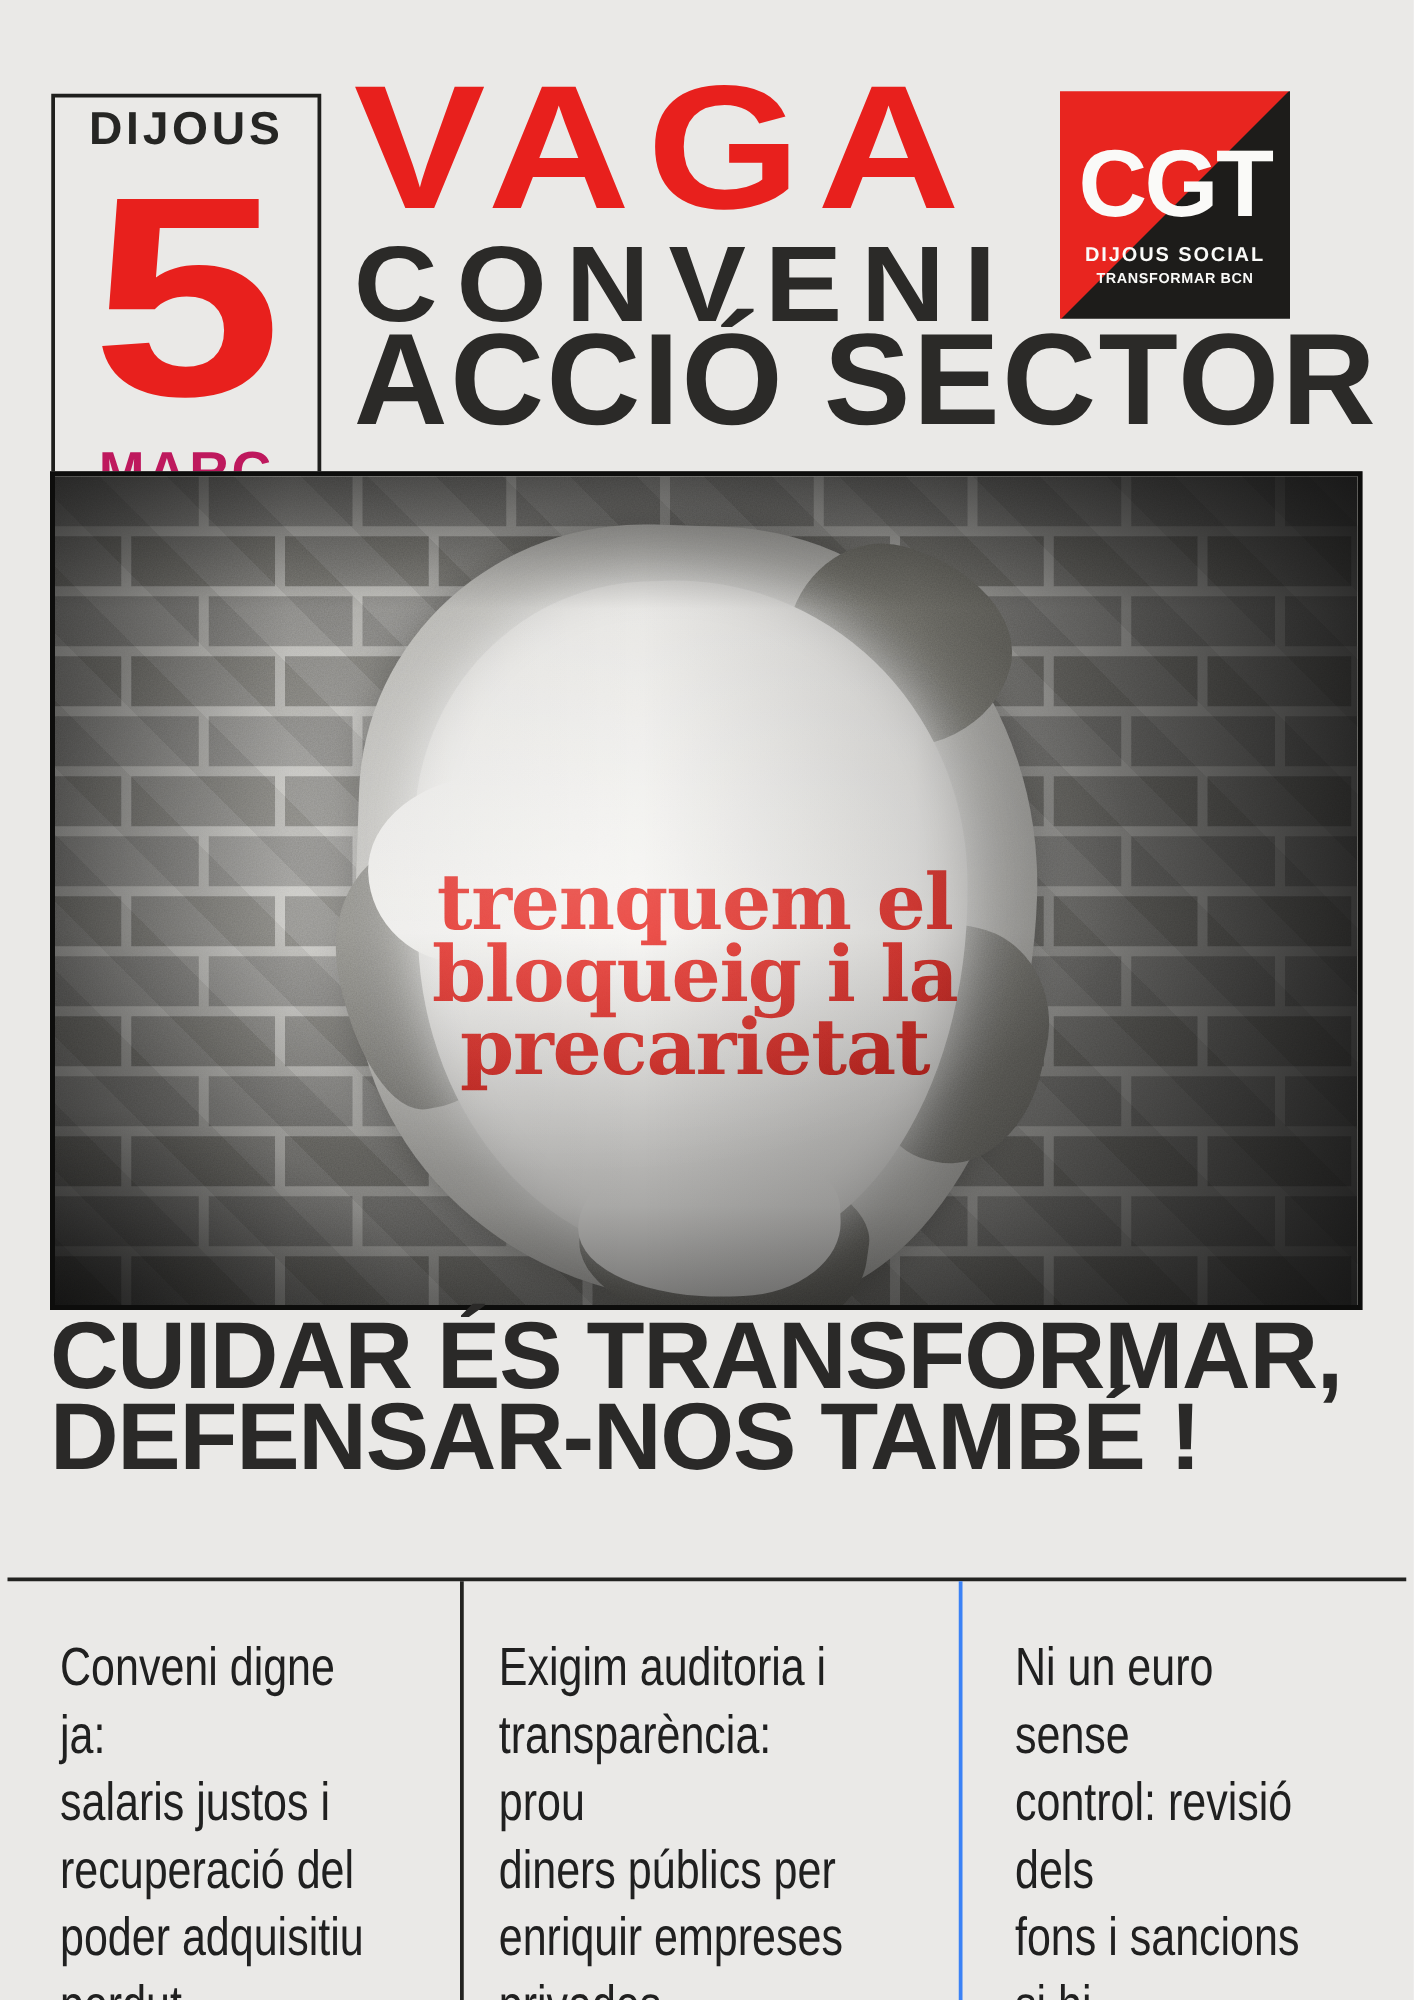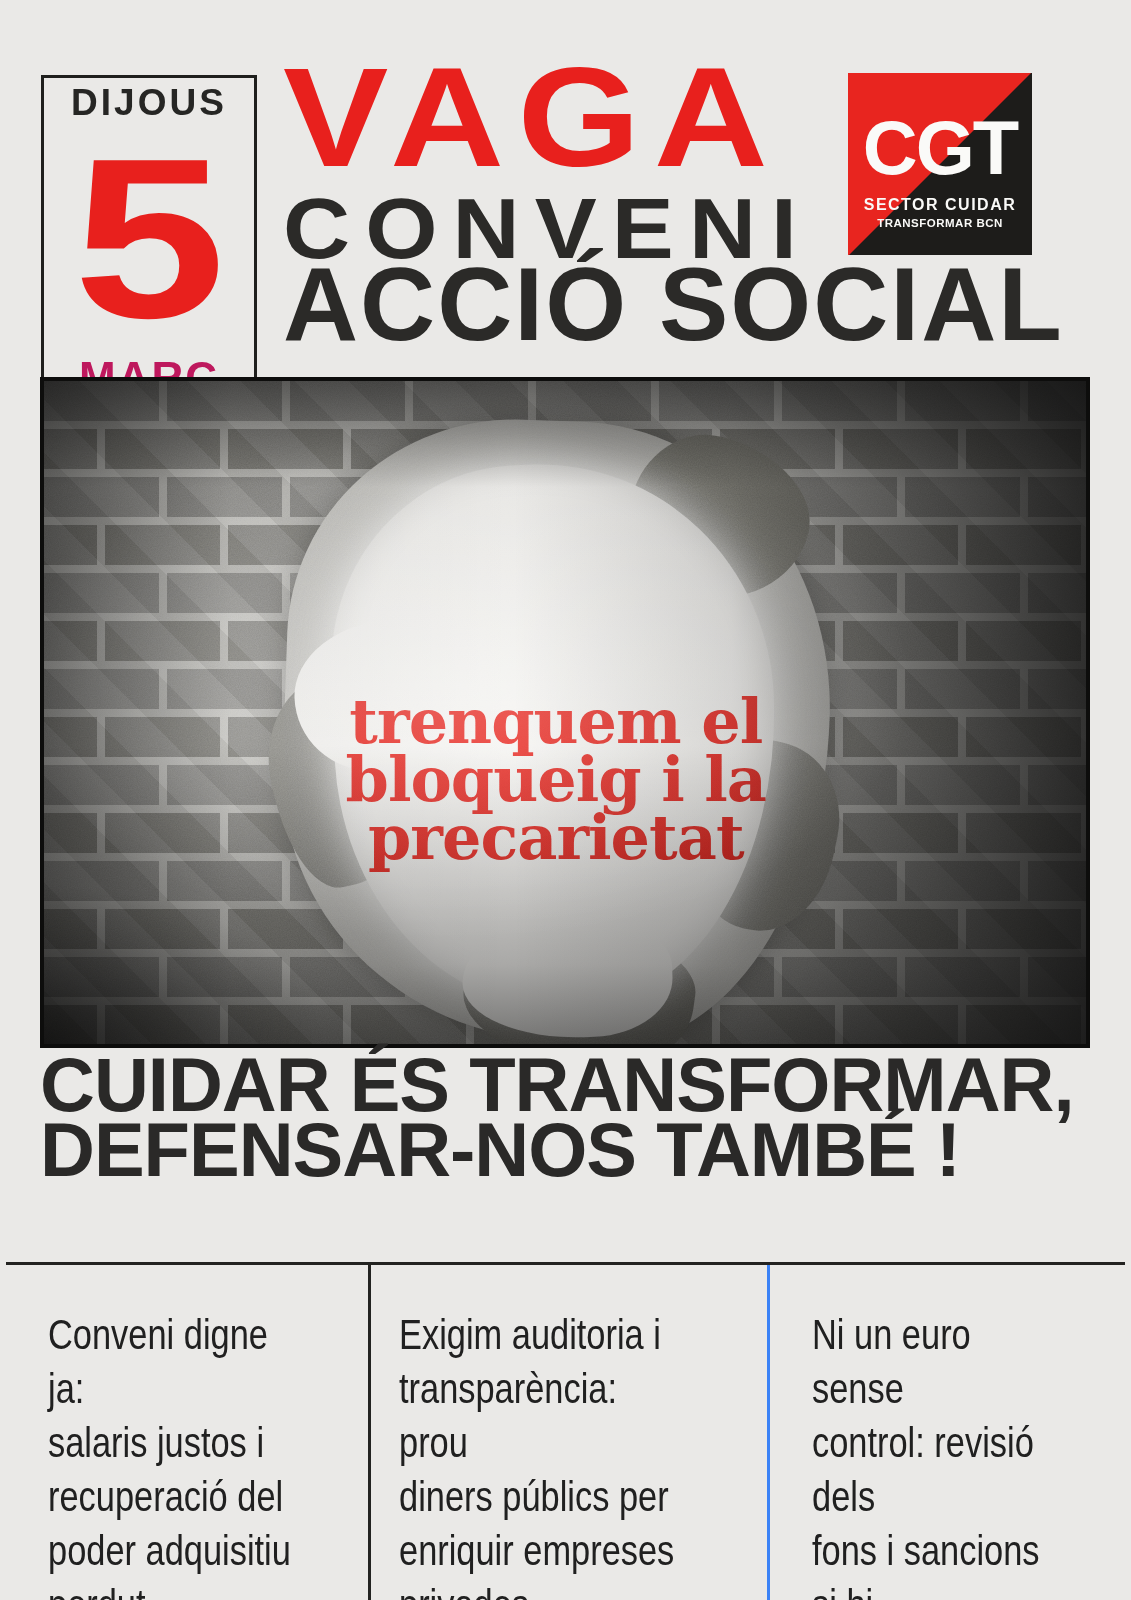--- a/index.html
+++ b/index.html
@@ -107,25 +107,25 @@
 <body>
 
 <div class="date-box">
   <div class="date-weekday">DIJOUS</div>
   <div class="date-day">5</div>
   <div class="date-month">MARÇ</div>
 </div>
 
 <div class="title-line title-vaga">VAGA</div>
 <div class="title-line title-conveni">CONVENI</div>
-<div class="title-line title-accio">ACCIÓ SOCIAL</div>
+<div class="title-line title-accio">ACCIÓ SECTOR</div>
 
 <div class="cgt-logo">
   <div class="cgt-acronym">CGT</div>
-  <div class="cgt-sector">SECTOR CUIDAR</div>
+  <div class="cgt-sector">DIJOUS SOCIAL</div>
   <div class="cgt-org">TRANSFORMAR BCN</div>
 </div>
 
 <div class="wall">
   <div class="bricks"></div>
   <div class="blob rubble-ring"></div>
   <div class="blob chunk-top-right"></div>
   <div class="blob chunk-left"></div>
   <div class="blob chunk-bottom"></div>
   <div class="blob chunk-right"></div>

